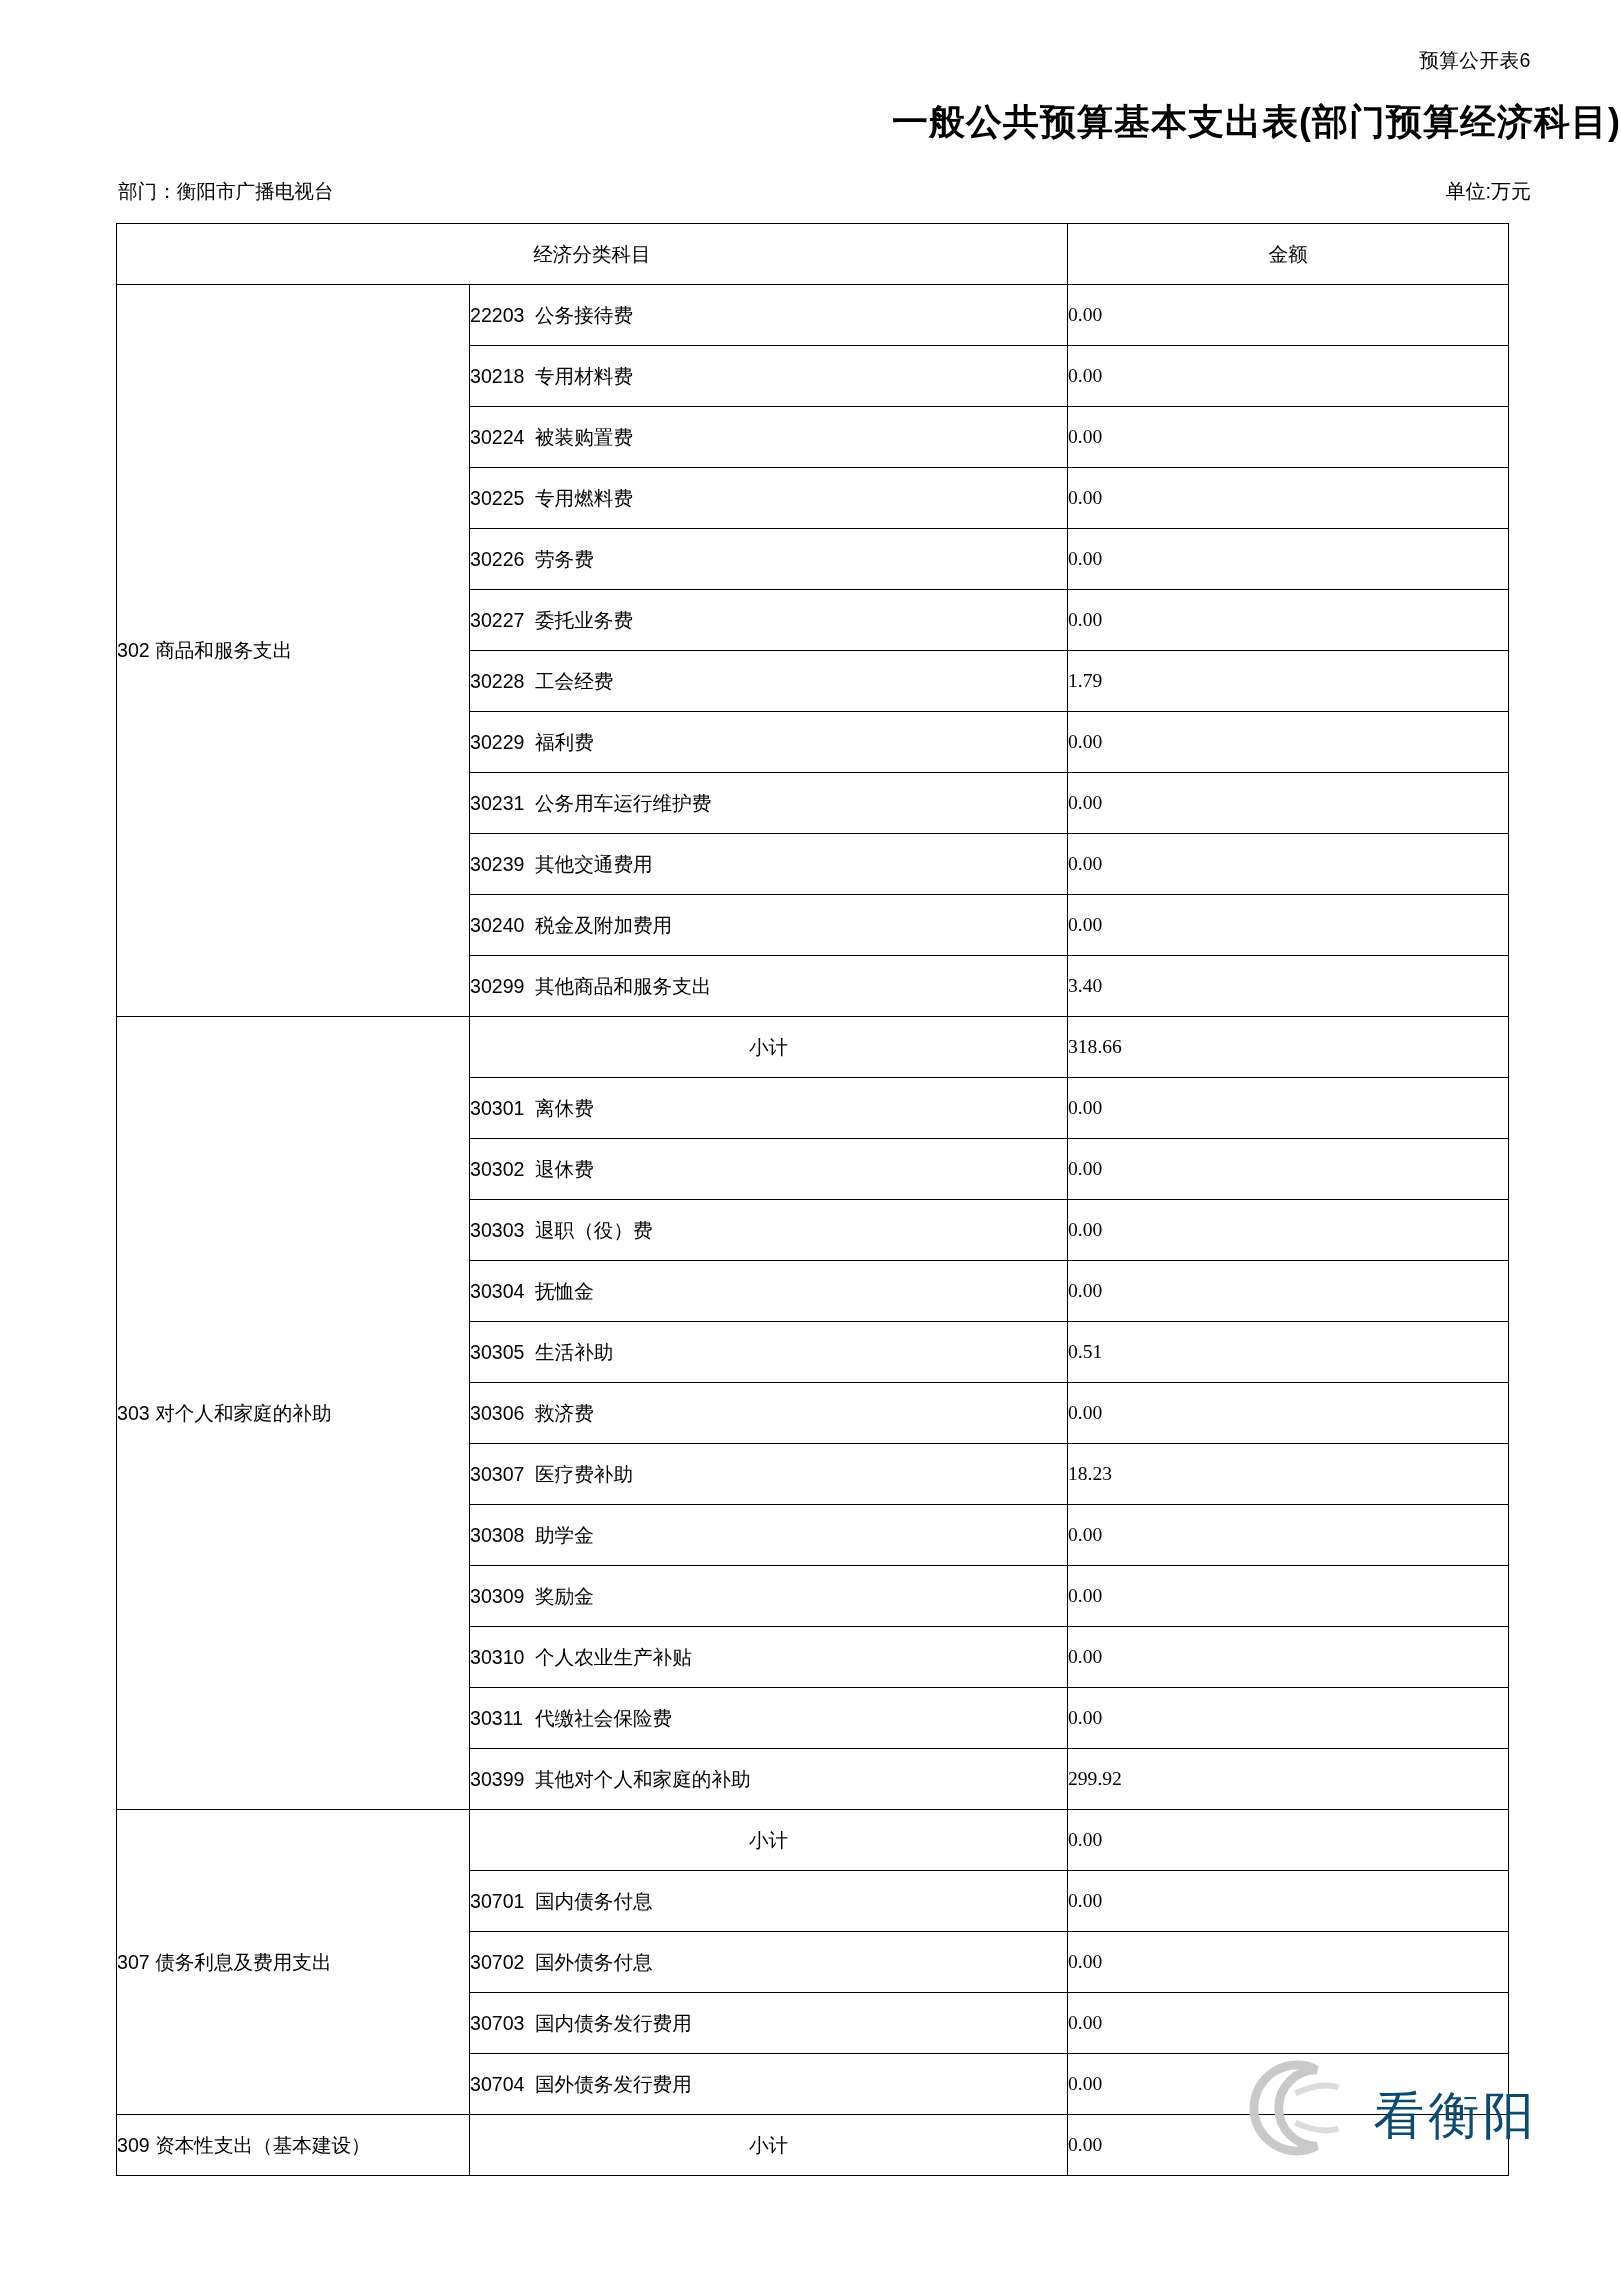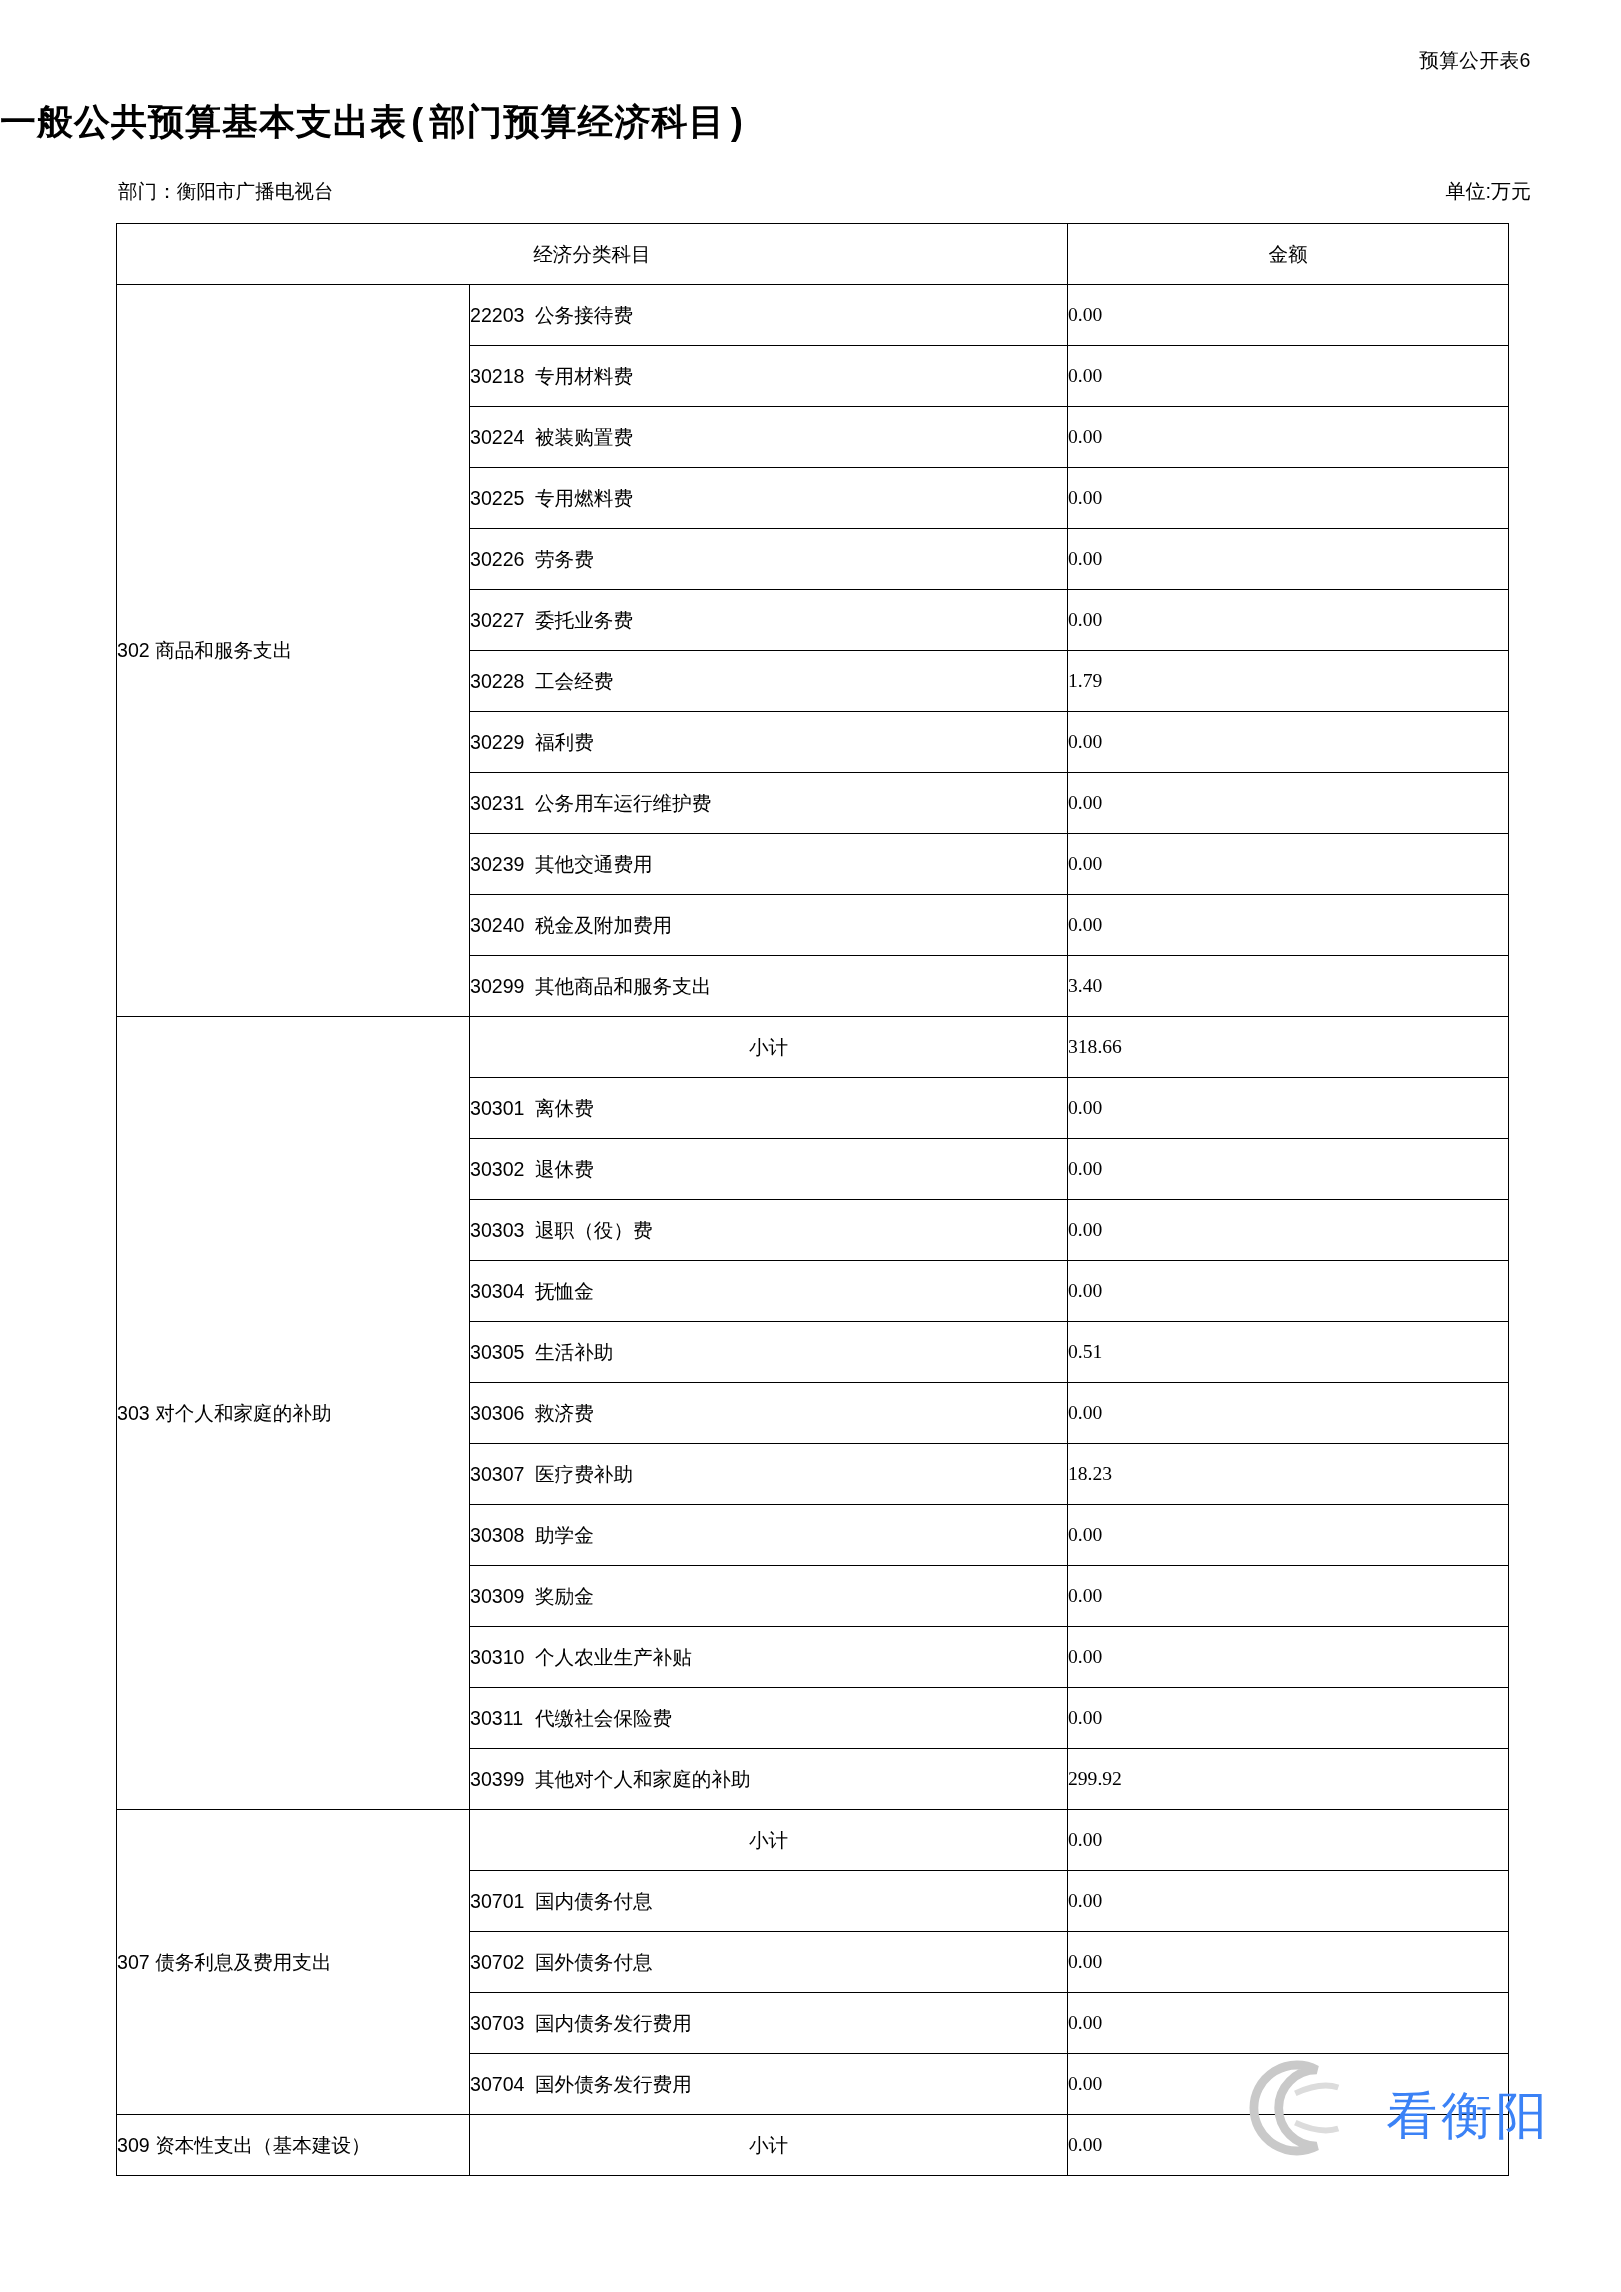--- a/index.html
+++ b/index.html
@@ -28,24 +28,24 @@
     top: 47px;
     font-size: 19.6px;
     font-family: "Liberation Sans", "DejaVu Sans", sans-serif;
     letter-spacing: 0.5px;
   }
   .doc-title {
     position: absolute;
     left: 0;
     right: 0;
     top: 98px;
-    text-align: left;
+    text-align: right;
     font-size: 36px;
     font-weight: bold;
-    font-family: Liberation Mono, monospace;
+    font-family: Liberation Sans, sans-serif;
     letter-spacing: 1px;
   }
   .dept-line {
     position: absolute;
     left: 118px;
     top: 178px;
     font-size: 19.6px;
     font-family: "Liberation Sans", "DejaVu Sans", sans-serif;
   }
   .unit-line {
@@ -107,24 +107,24 @@
   .watermark {
     position: absolute;
     right: 57px;
     bottom: 33px;
     width: 353px;
     height: 118px;
     pointer-events: none;
   }
   .wm-text {
     position: absolute;
-    right: 13px;
+    right: 26px;
     bottom: 29px;
     font-size: 51px;
-    color: #3b82f6;
+    color: #0c4a6e;
     font-family: "DejaVu Serif", serif;
     letter-spacing: 3.9px;
     white-space: nowrap;
   }
   .wm-mark {
     position: absolute;
     right: 214px;
     bottom: 17.6px;
     width: 127px;
     height: 108px;

